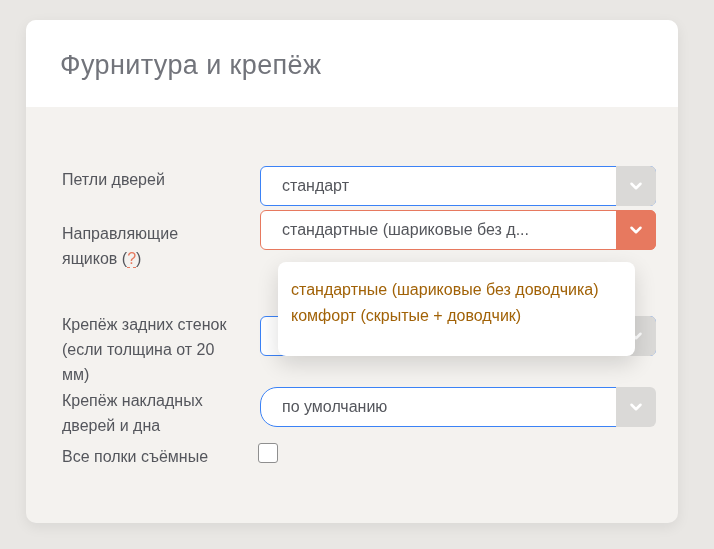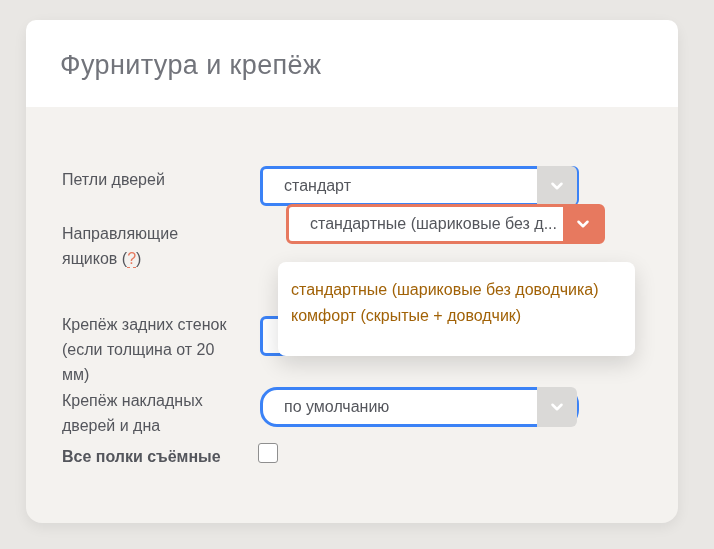--- a/index.html
+++ b/index.html
@@ -4,43 +4,43 @@
 <style>
   html,body{margin:0;padding:0;}
   body{
     width:714px;height:549px;position:relative;overflow:hidden;
     background:#e9e7e4;
     font-family:"Liberation Sans", sans-serif;
     -webkit-font-smoothing:antialiased;
   }
   .card{
     position:absolute;left:26px;top:20px;width:652px;height:503px;
-    background:#f4f2ef;border-radius:16px;
+    background:#f4f2ef;border-radius:10px;
     box-shadow:0 4px 14px rgba(0,0,0,0.07);
   }
   .card-header{
     position:absolute;left:0;top:0;width:100%;height:87px;
     background:#ffffff;border-radius:10px 10px 0 0;
   }
   .card-title{
     position:absolute;left:34px;top:30px;
     font-size:27px;color:#72747b;letter-spacing:0.4px;font-weight:400;
   }
   .row-label{
     position:absolute;width:172px;
     font-size:16px;line-height:25px;color:#54565c;
   }
   .help-q{
     color:#e7795f;
     border-bottom:1px dashed #e7795f;
     cursor:pointer;
   }
   .select{
-    position:absolute;width:319px;height:40px;box-sizing:border-box;
-    background:#ffffff;border:3px solid #3b82f6;border-radius:6px;
+    position:absolute;width:396px;height:40px;box-sizing:border-box;
+    background:#ffffff;border:1px solid #3b82f6;border-radius:6px;
     display:flex;align-items:center;cursor:pointer;
   }
   .select .val{
     flex:1;padding-left:21px;font-size:16px;color:#54565c;
     white-space:nowrap;overflow:hidden;
   }
   .select .btn{
     flex:none;width:40px;height:40px;margin:-1px -1px -1px 0;
     background:#dad9d7;border-radius:0 6px 6px 0;
     display:flex;align-items:center;justify-content:center;
@@ -81,21 +81,21 @@
 <div class="select z1" style="left:260px;top:166px;">
   <div class="val">стандарт</div>
   <div class="btn">
     <svg class="chev" width="18" height="18" viewBox="0 0 24 24">
         <path d="M6 9 L12 15 L18 9" fill="none" stroke="#ffffff" stroke-width="3.4" stroke-linecap="round" stroke-linejoin="round"></path>
       </svg>
   </div>
 </div>
 
 <div class="row-label" style="left:62px;top:221px;"><span>Направляющие ящиков</span> <span>(</span><span class="help-q">?</span><span>)</span></div>
-<div class="select open z5" style="left:260px;top:204px;margin-left:26px;">
+<div class="select open z5" style="left:260px;top:210px;">
   <div class="val">стандартные (шариковые без д...</div>
   <div class="btn">
     <svg class="chev" width="18" height="18" viewBox="0 0 24 24">
         <path d="M6 9 L12 15 L18 9" fill="none" stroke="#ffffff" stroke-width="3.4" stroke-linecap="round" stroke-linejoin="round"></path>
       </svg>
   </div>
 </div>
 
 <div class="panel">
   <div class="opt">стандартные (шариковые без доводчика)</div>
@@ -115,14 +115,14 @@
 <div class="row-label" style="left:62px;top:388px;">Крепёж накладных дверей и дна</div>
 <div class="select z1" style="left:260px;top:387px;border-radius:17px;">
   <div class="val">по умолчанию</div>
   <div class="btn">
     <svg class="chev" width="18" height="18" viewBox="0 0 24 24">
         <path d="M6 9 L12 15 L18 9" fill="none" stroke="#ffffff" stroke-width="3.4" stroke-linecap="round" stroke-linejoin="round"></path>
       </svg>
   </div>
 </div>
 
-<div class="row-label" style="left:62px;top:444px;font-weight:bold;">Все полки съёмные</div>
+<div class="row-label" style="left:62px;top:444px;">Все полки съёмные</div>
 <input type="checkbox" class="checkbox" style="">
 
 </body></html>

